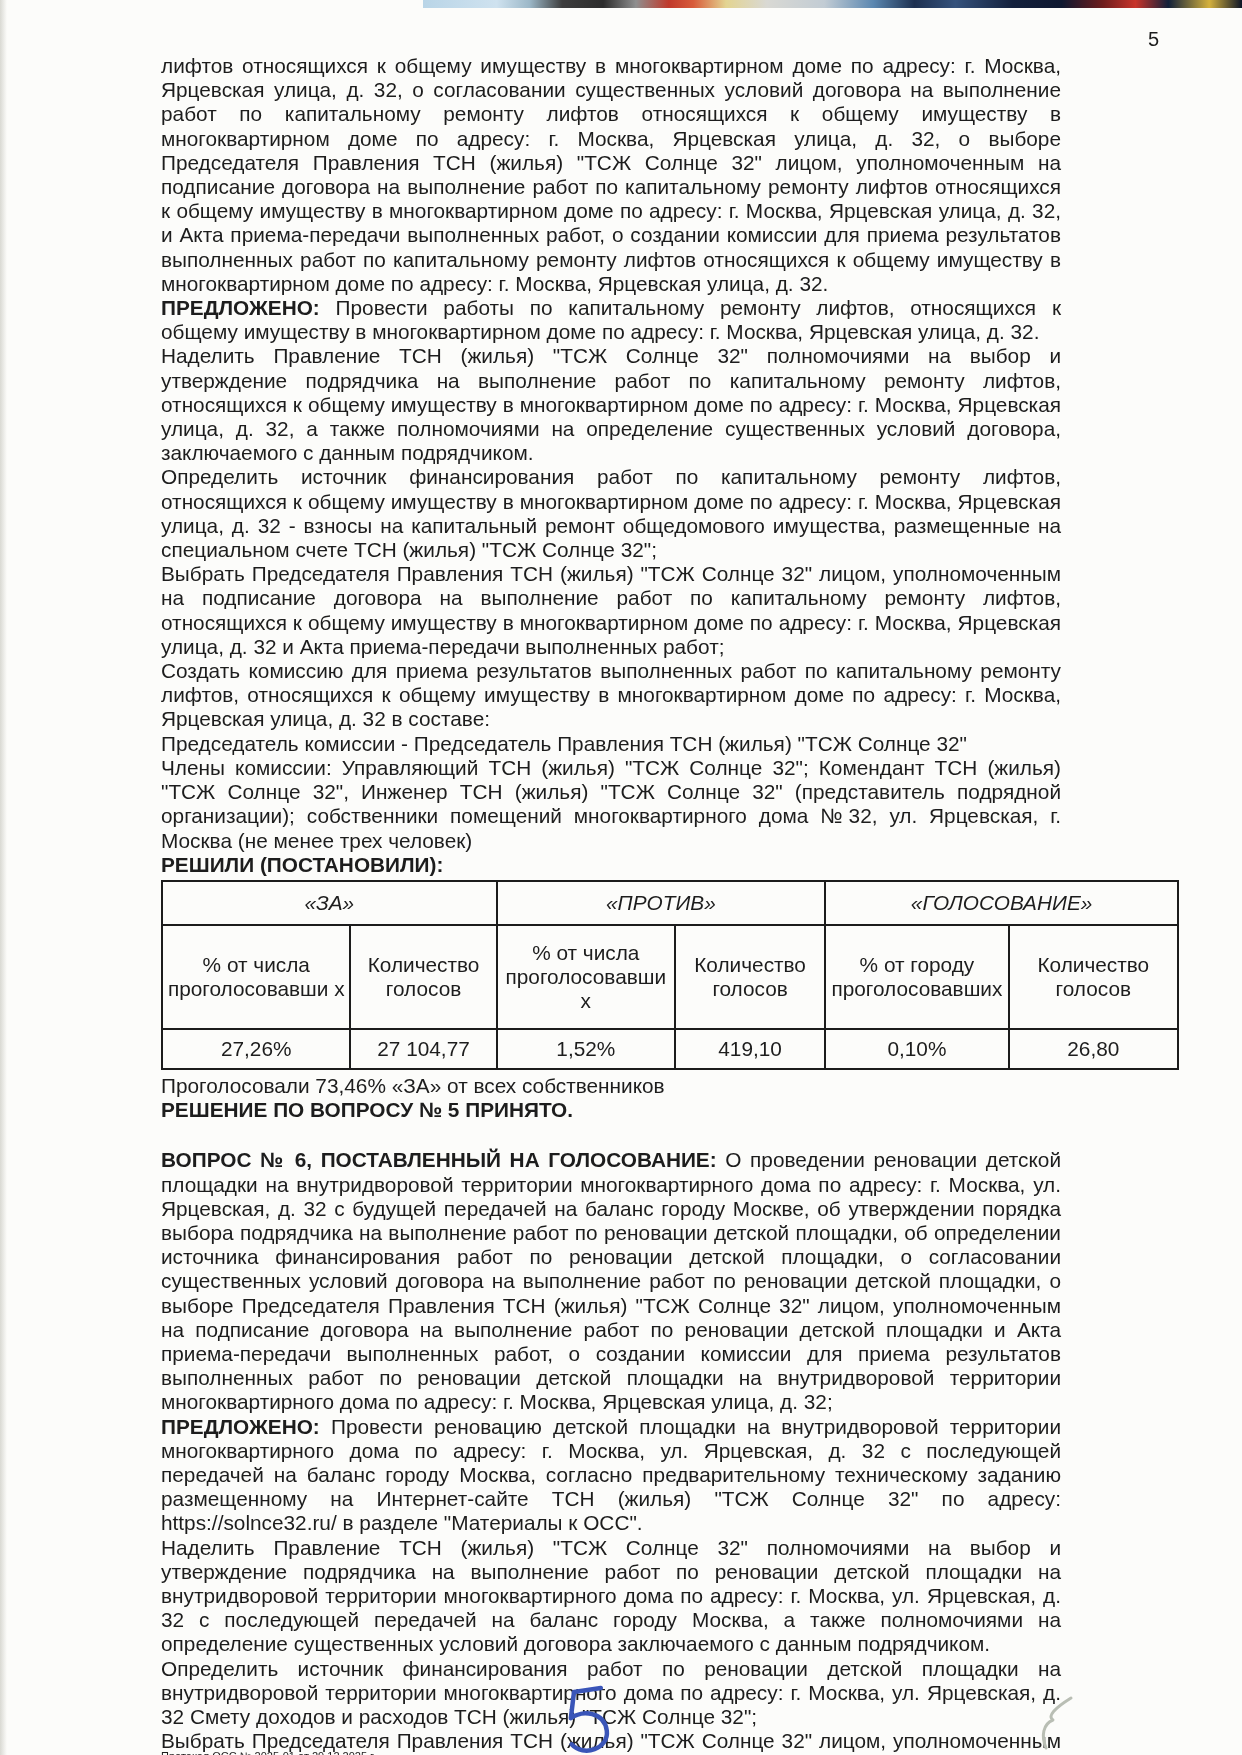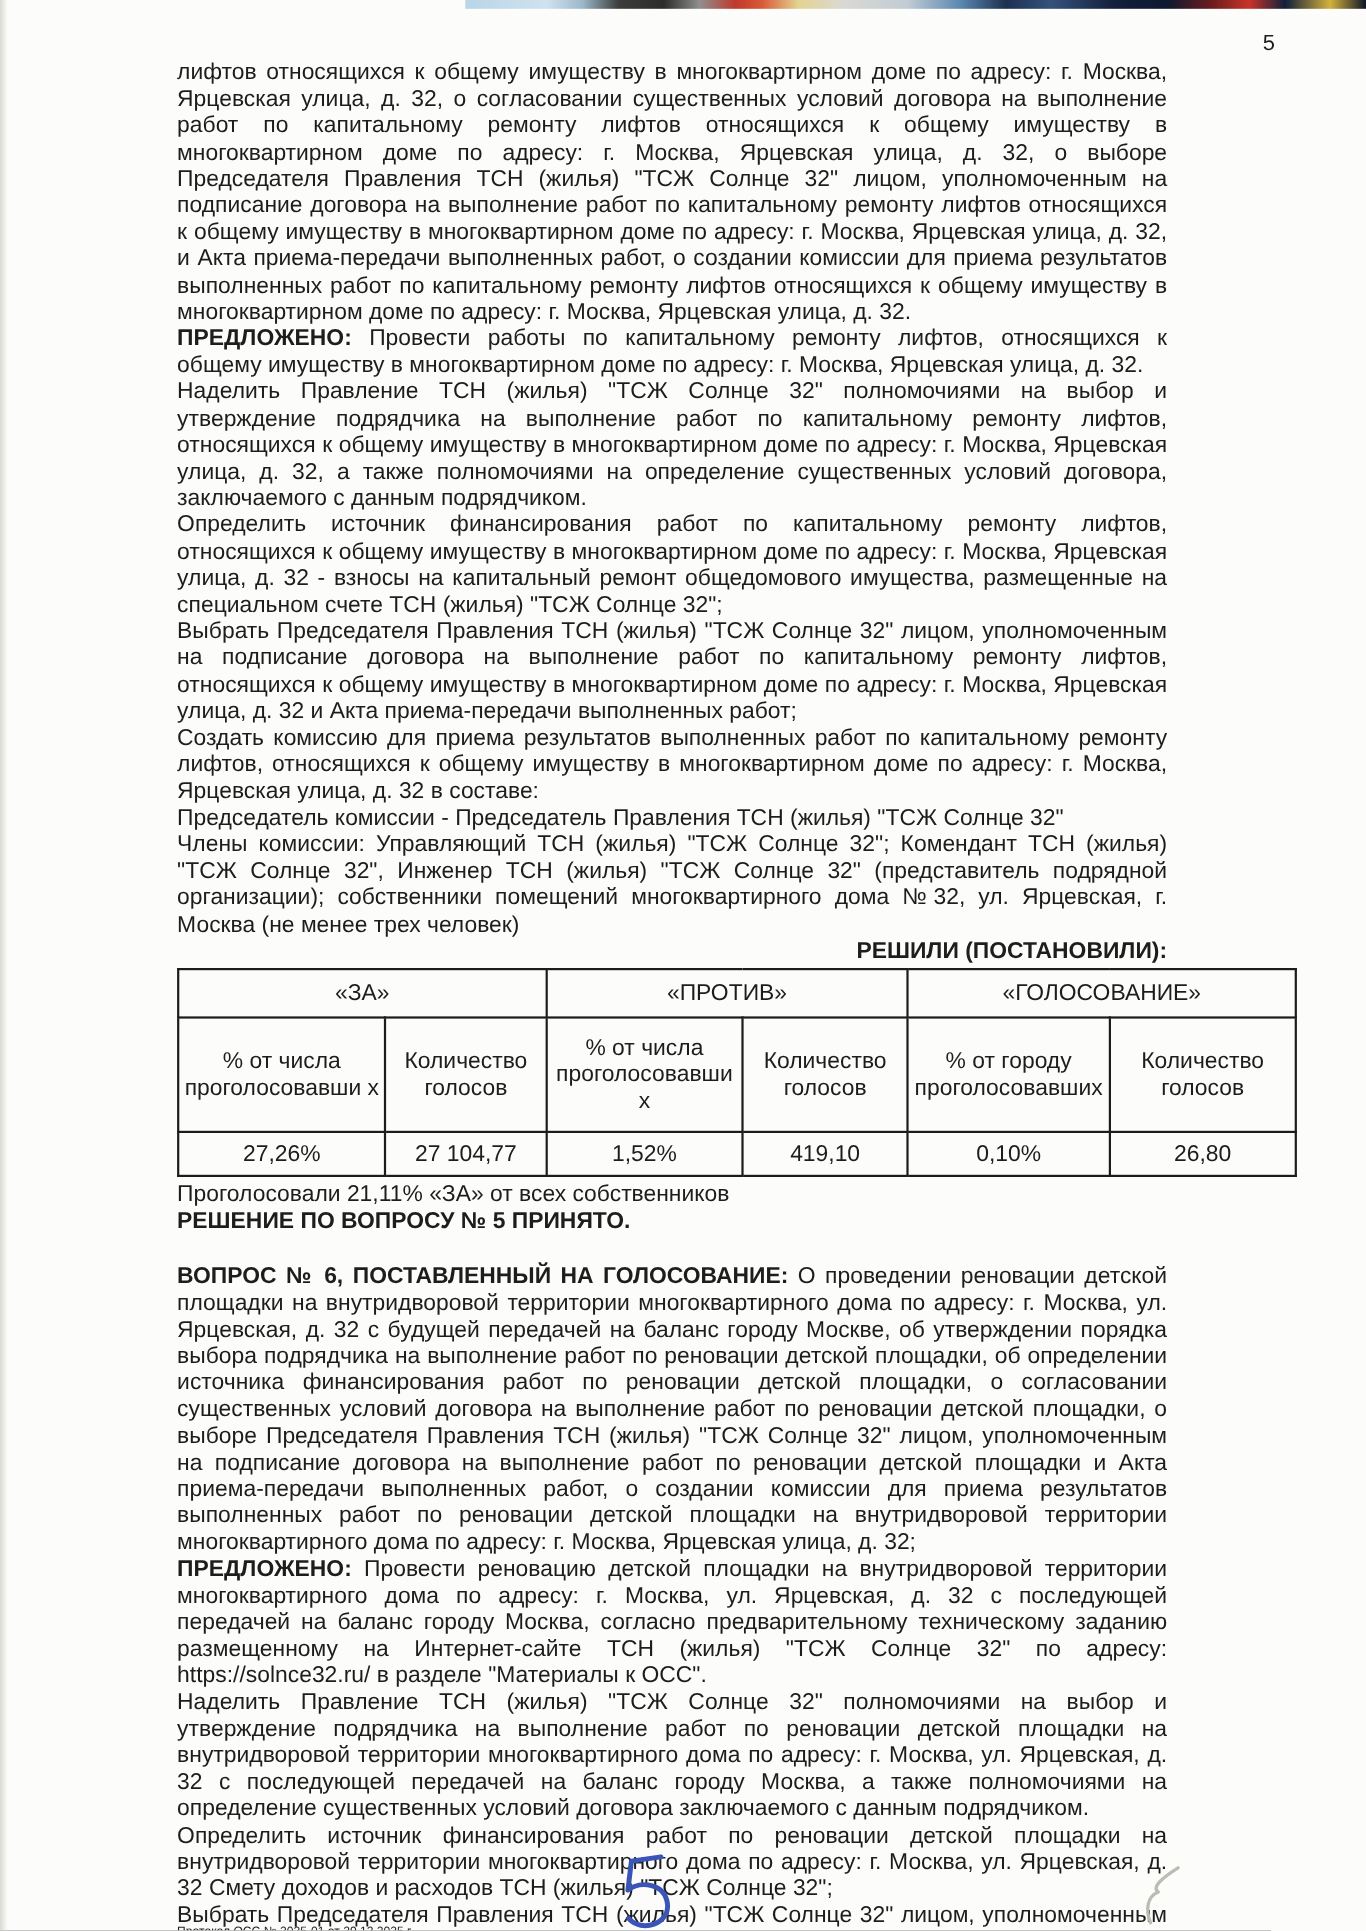--- a/index.html
+++ b/index.html
@@ -23,30 +23,30 @@
   }
   .pagenum {
     position:absolute; left:1148px; top:28px; font-size:20px; line-height:22px;
   }
   .content {
     position:absolute; left:161px; top:54px; width:900px;
     font-size:20.8px; line-height:24.2px; text-align:justify;
   }
   .content p { margin:0; }
   .lead { font-weight:700; }
-  .heading { font-weight:700; text-align:right; }
+  .heading { font-weight:700; text-align:left; }
   table.vote {
     border-collapse:collapse; table-layout:fixed;
     width:1018px; margin-top:3px; margin-bottom:4px;
   }
   table.vote td {
     border:2px solid #1c1c1c; text-align:center; vertical-align:middle;
     padding:2px 4px; font-size:20.8px; line-height:24.2px;
   }
-  tr.group-row td { height:38px; }
+  tr.group-row td { height:38px;font-style:italic; }
   tr.subhead-row td { height:98px; }
   tr.values-row td { height:34px; }
   .after-table p { text-align:left; }
   .q6-gap { height:26px; }
   .footer {
     position:absolute; left:161px; top:1746px; font-size:11px; line-height:20px;
   }
   .hand5 { position:absolute; left:563px; top:1684px; }
   .pencil5 { position:absolute; left:1033px; top:1694px; }
 </style>
@@ -103,21 +103,21 @@
         <td>27 104,77</td>
         <td>1,52%</td>
         <td>419,10</td>
         <td>0,10%</td>
         <td>26,80</td>
       </tr>
     </tbody>
       </table>
 
     <div class="after-table">
-      <p>Проголосовали 21,11% «ЗА» от всех собственников</p>
+      <p>Проголосовали 73,46% «ЗА» от всех собственников</p>
       <p class="heading">РЕШЕНИЕ ПО ВОПРОСУ № 5 ПРИНЯТО.</p>
     </div>
 
     <div class="q6-gap"></div>
 
     <p><b class="lead">ВОПРОС № 6, ПОСТАВЛЕННЫЙ НА ГОЛОСОВАНИЕ:</b> <span>О проведении реновации детской площадки на внутридворовой территории многоквартирного дома по адресу: г. Москва, ул. Ярцевская, д. 32 с будущей передачей на баланс городу Москве, об утверждении порядка выбора подрядчика на выполнение работ по реновации детской площадки, об определении источника финансирования работ по реновации детской площадки, о согласовании существенных условий договора на выполнение работ по реновации детской площадки, о выборе Председателя Правления ТСН (жилья) "ТСЖ Солнце 32" лицом, уполномоченным на подписание договора на выполнение работ по реновации детской площадки и Акта приема-передачи выполненных работ, о создании комиссии для приема результатов выполненных работ по реновации детской площадки на внутридворовой территории многоквартирного дома по адресу: г. Москва, Ярцевская улица, д. 32;</span></p>
 
     <p><b class="lead">ПРЕДЛОЖЕНО:</b> <span>Провести реновацию детской площадки на внутридворовой территории многоквартирного дома по адресу: г. Москва, ул. Ярцевская, д. 32 с последующей передачей на баланс городу Москва, согласно предварительному техническому заданию размещенному на Интернет-сайте ТСН (жилья) "ТСЖ Солнце 32" по адресу: https://solnce32.ru/ в разделе "Материалы к ОСС".</span></p>
 
     <p>Наделить Правление ТСН (жилья) "ТСЖ Солнце 32" полномочиями на выбор и утверждение подрядчика на выполнение работ по реновации детской площадки на внутридворовой территории многоквартирного дома по адресу: г. Москва, ул. Ярцевская, д. 32 с последующей передачей на баланс городу Москва, а также полномочиями на определение существенных условий договора заключаемого с данным подрядчиком.</p>

